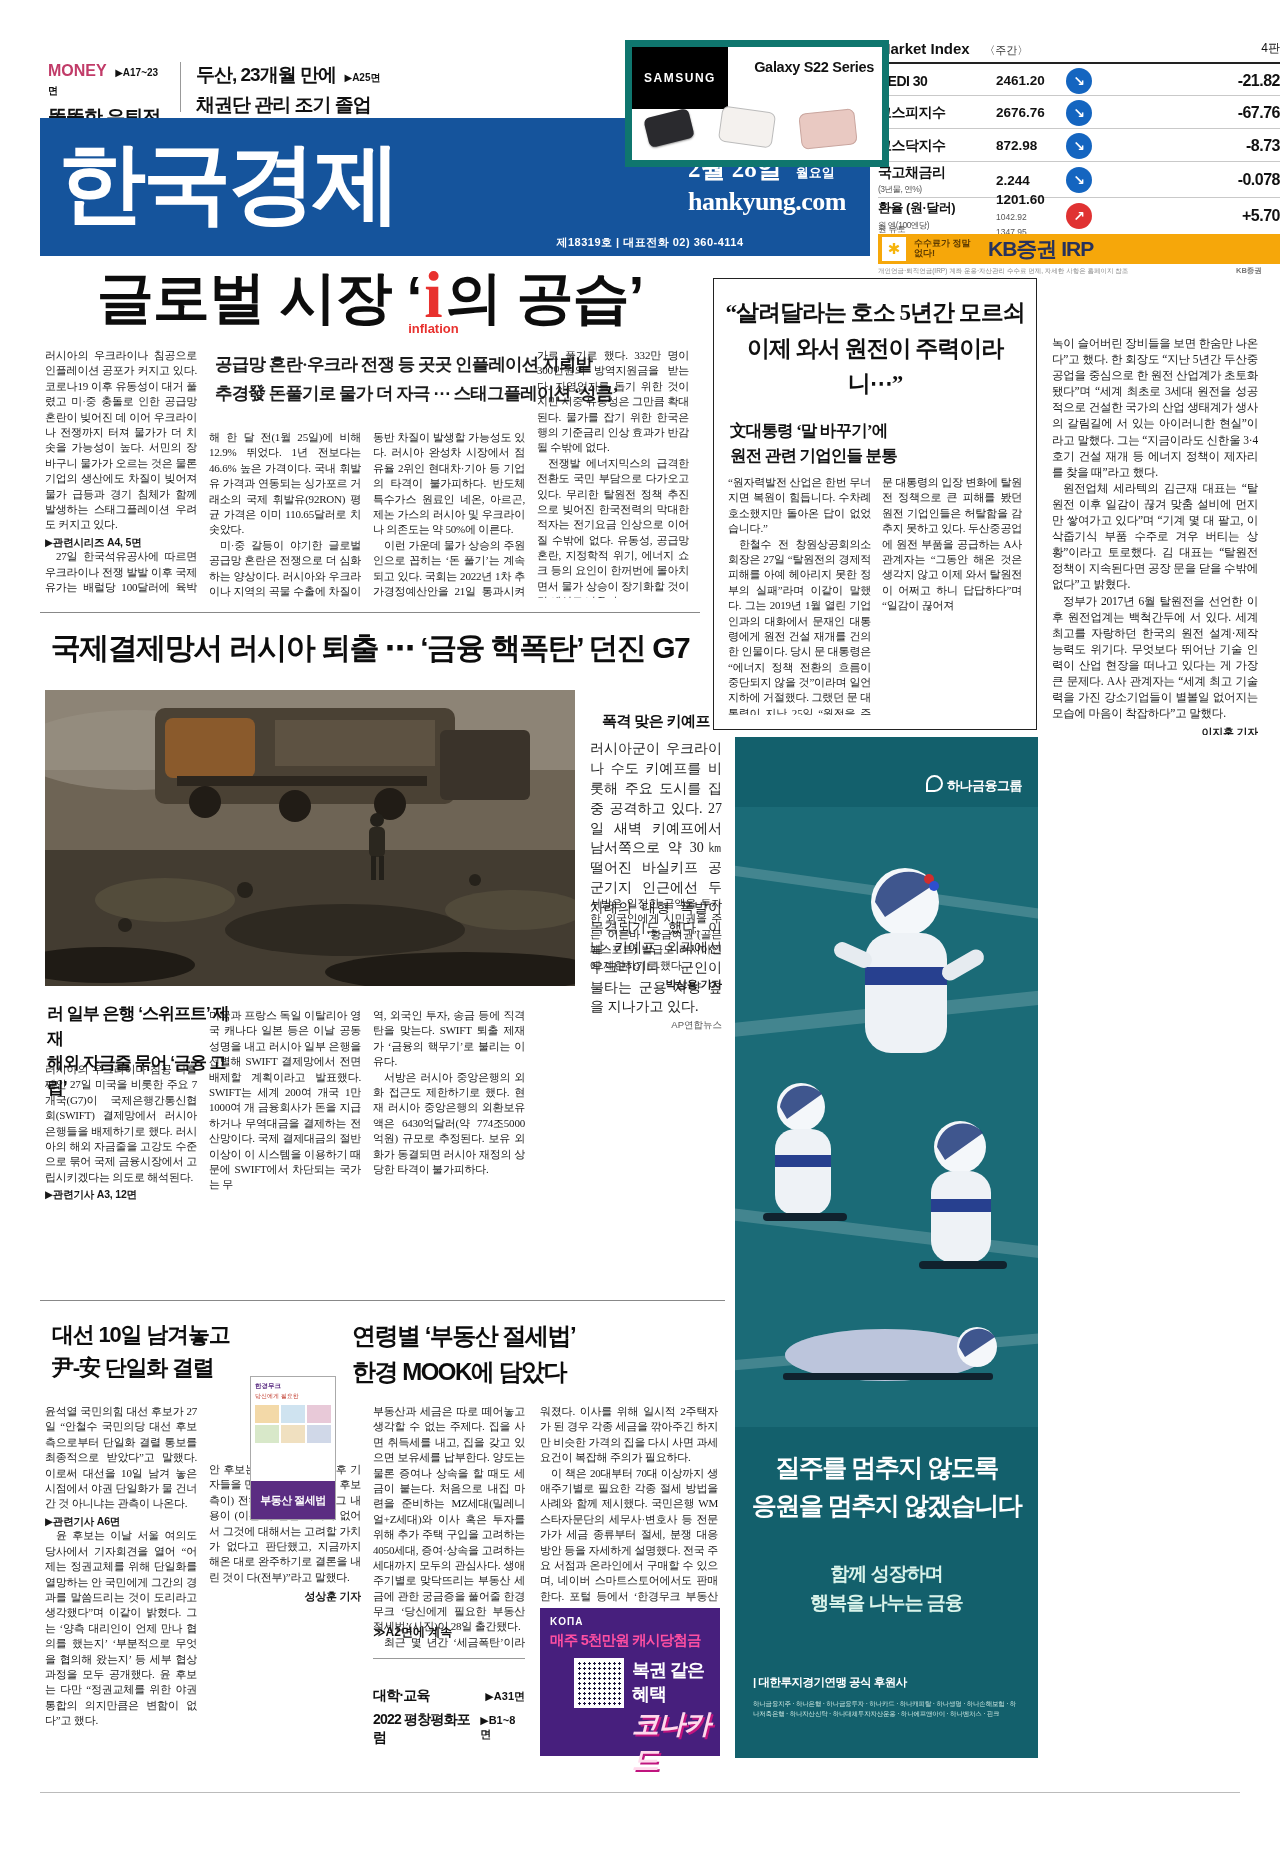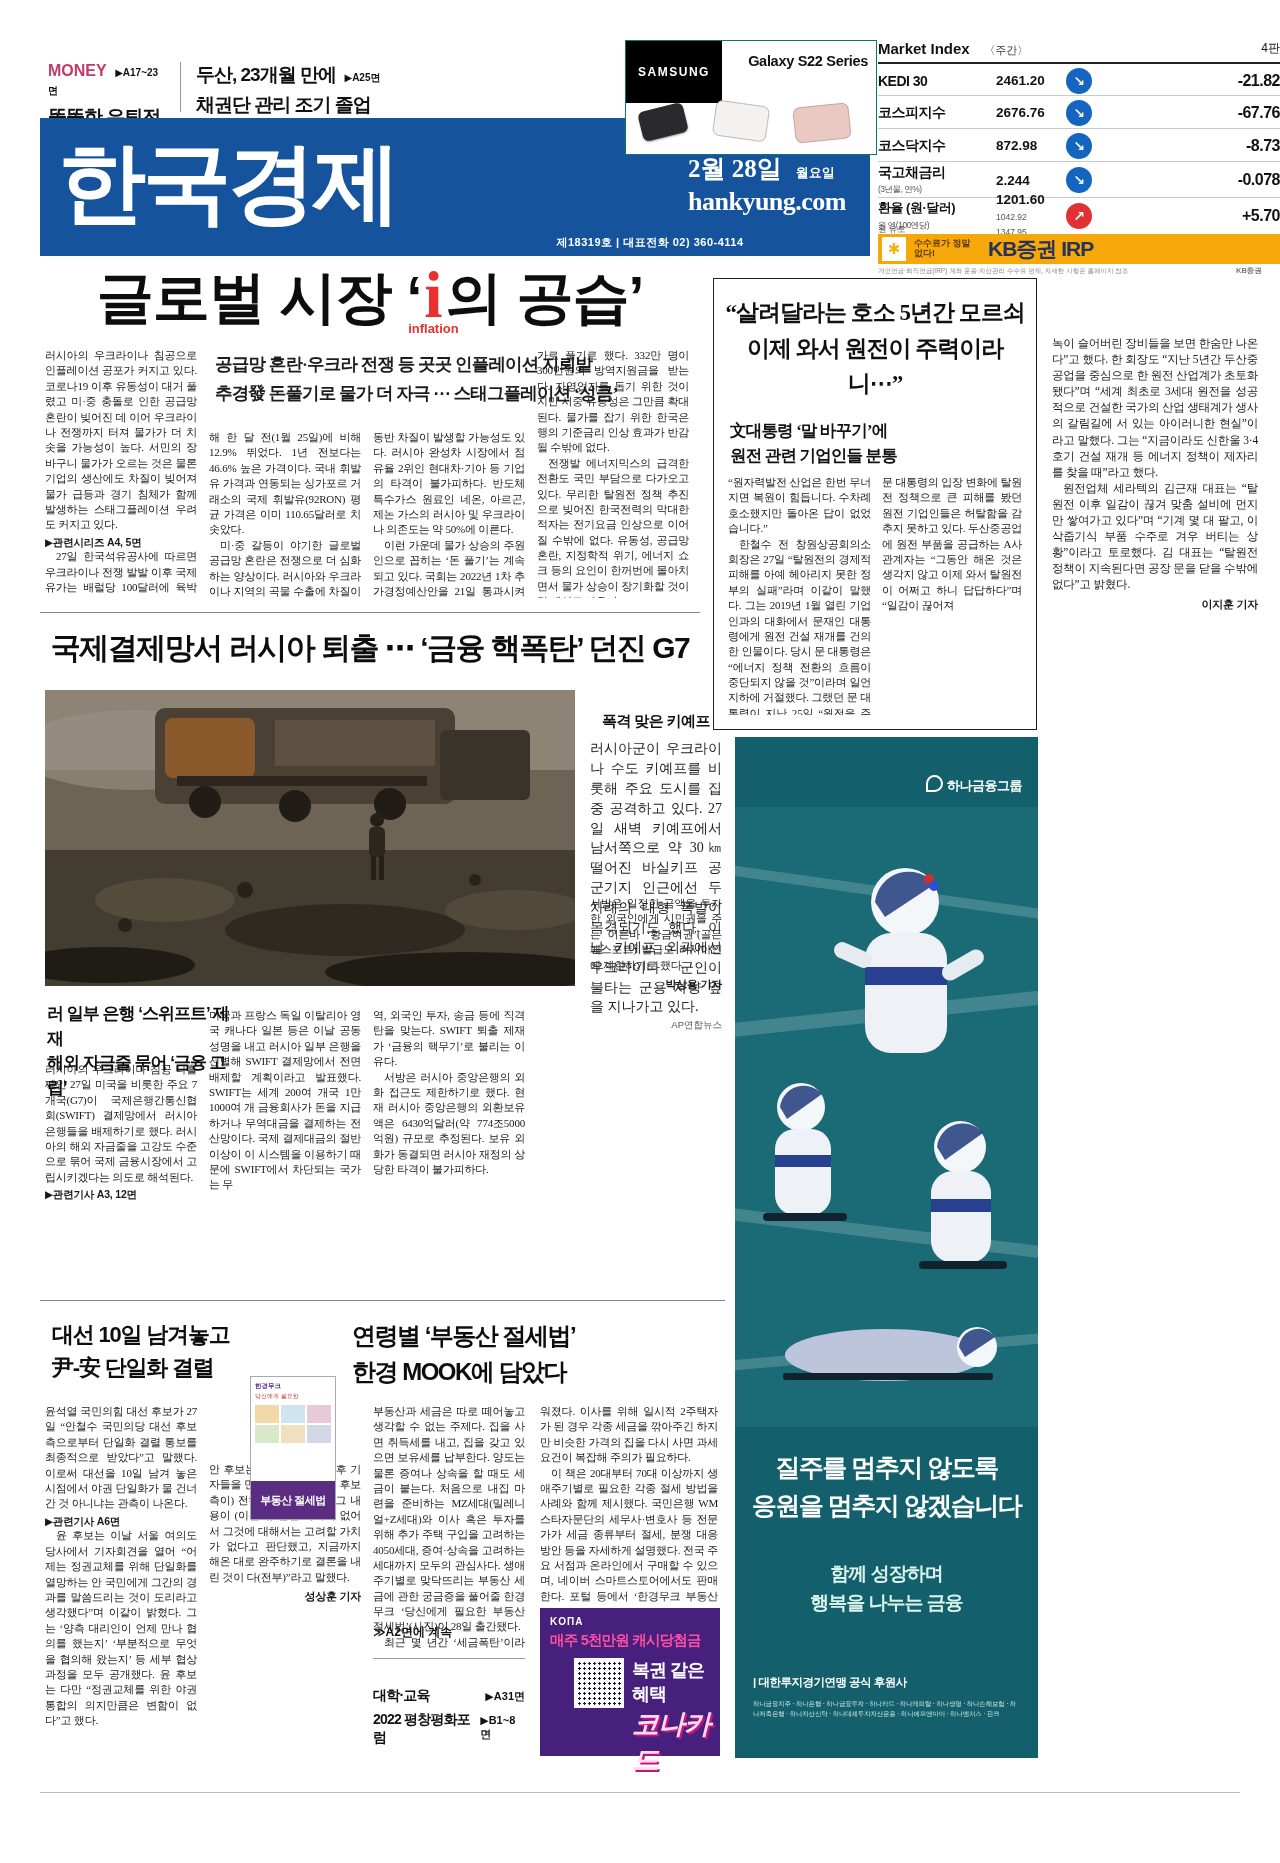--- a/index.html
+++ b/index.html
@@ -80,21 +80,21 @@
       <div style="font-size:13px;font-weight:bold;">2022년</div>
       <div style="margin-top:2px;">
         <span style="font-size:25px;font-weight:bold;">2월 28일</span>
         <span style="font-size:13px;font-weight:bold;margin-left:10px;">월요일</span>
       </div>
       <div style="font-size:26px;font-weight:900;margin-top:2px;letter-spacing:-0.5px;">hankyung.com</div>
     </div>
     <div class="abs issue" style="left:400px;top:117px;width:420px;text-align:center;">제18319호  |  대표전화 02) 360-4114</div>
   </div>
 
-  <div class="abs" style="left:625px;top:40px;width:250px;height:113px;background:#fff;border:1px solid #0f766e;z-index:5;">
+  <div class="abs" style="left:625px;top:40px;width:250px;height:113px;background:#fff;border:7px solid #0f766e;z-index:5;">
     <div class="abs" style="left:0;top:0;width:96px;height:62px;background:#000;display:flex;align-items:center;justify-content:center;">
       <span style="color:#fff;font-weight:bold;font-size:12px;letter-spacing:1.5px;">SAMSUNG</span>
     </div>
     <div class="abs" style="right:8px;top:12px;font-weight:900;font-size:14.5px;letter-spacing:-0.3px;">Galaxy S22 Series</div>
     <div class="abs" style="left:14px;top:66px;width:46px;height:30px;background:#2a2a2e;border-radius:6px;transform:rotate(-14deg);box-shadow:0 1px 2px rgba(0,0,0,.4);"></div>
     <div class="abs" style="left:88px;top:62px;width:52px;height:34px;background:#f4f1ee;border:1px solid #bbb;border-radius:7px;transform:rotate(8deg);"></div>
     <div class="abs" style="left:168px;top:64px;width:54px;height:34px;background:#e9c9c2;border:1px solid #c9a59e;border-radius:7px;transform:rotate(-6deg);"></div>
   </div>
 
   <div class="abs" style="left:878px;top:40px;width:402px;">
@@ -196,20 +196,21 @@
 
     </div>
     <div class="bcol" style="left:168px;top:196px;width:140px;height:240px;">
       <p class="noind">문 대통령의 입장 변화에 탈원전 정책으로 큰 피해를 봤던 원전 기업인들은 허탈함을 감추지 못하고 있다. 두산중공업에 원전 부품을 공급하는 A사 관계자는 “그동안 해온 것은 생각지 않고 이제 와서 탈원전이 어쩌고 하니 답답하다”며 “일감이 끊어져</p>
     </div>
   </div>
 
   <div class="bcol" style="left:1052px;top:335px;width:206px;height:400px;font-size:11.5px;">
     <p class="noind">녹이 슬어버린 장비들을 보면 한숨만 나온다”고 했다. 한 회장도 “지난 5년간 두산중공업을 중심으로 한 원전 산업계가 초토화됐다”며 “세계 최초로 3세대 원전을 성공적으로 건설한 국가의 산업 생태계가 생사의 갈림길에 서 있는 아이러니한 현실”이라고 말했다. 그는 “지금이라도 신한울 3·4호기 건설 재개 등 에너지 정책이 제자리를 찾을 때”라고 했다.</p>
     <p>원전업체 세라텍의 김근재 대표는 “탈원전 이후 일감이 끊겨 맞춤 설비에 먼지만 쌓여가고 있다”며 “기계 몇 대 팔고, 이삭줍기식 부품 수주로 겨우 버티는 상황”이라고 토로했다. 김 대표는 “탈원전 정책이 지속된다면 공장 문을 닫을 수밖에 없다”고 밝혔다.</p>
+    <p>정부가 2017년 6월 탈원전을 선언한 이후 원전업계는 백척간두에 서 있다. 세계 최고를 자랑하던 한국의 원전 설계·제작 능력도 위기다. 무엇보다 뛰어난 기술 인력이 산업 현장을 떠나고 있다는 게 가장 큰 문제다. A사 관계자는 “세계 최고 기술력을 가진 강소기업들이 별볼일 없어지는 모습에 마음이 착잡하다”고 말했다.</p>
     <p class="byl">이지훈 기자</p>
   </div>
 
   <div class="abs hrule" style="left:40px;top:612px;width:660px;"></div>
   <div class="abs hl" style="left:40px;top:628px;width:660px;text-align:center;font-size:30px;letter-spacing:-1.5px;">국제결제망서 러시아 퇴출 ⋯ ‘금융 핵폭탄’ 던진 G7</div>
 
   <div class="abs photo" style="left:45px;top:690px;width:530px;height:296px;">
     <svg width="530" height="296" viewBox="0 0 530 296">
       <rect x="0" y="0" width="530" height="90" fill="#8d8476"></rect>
       <rect x="0" y="80" width="530" height="90" fill="#6e6455"></rect>

